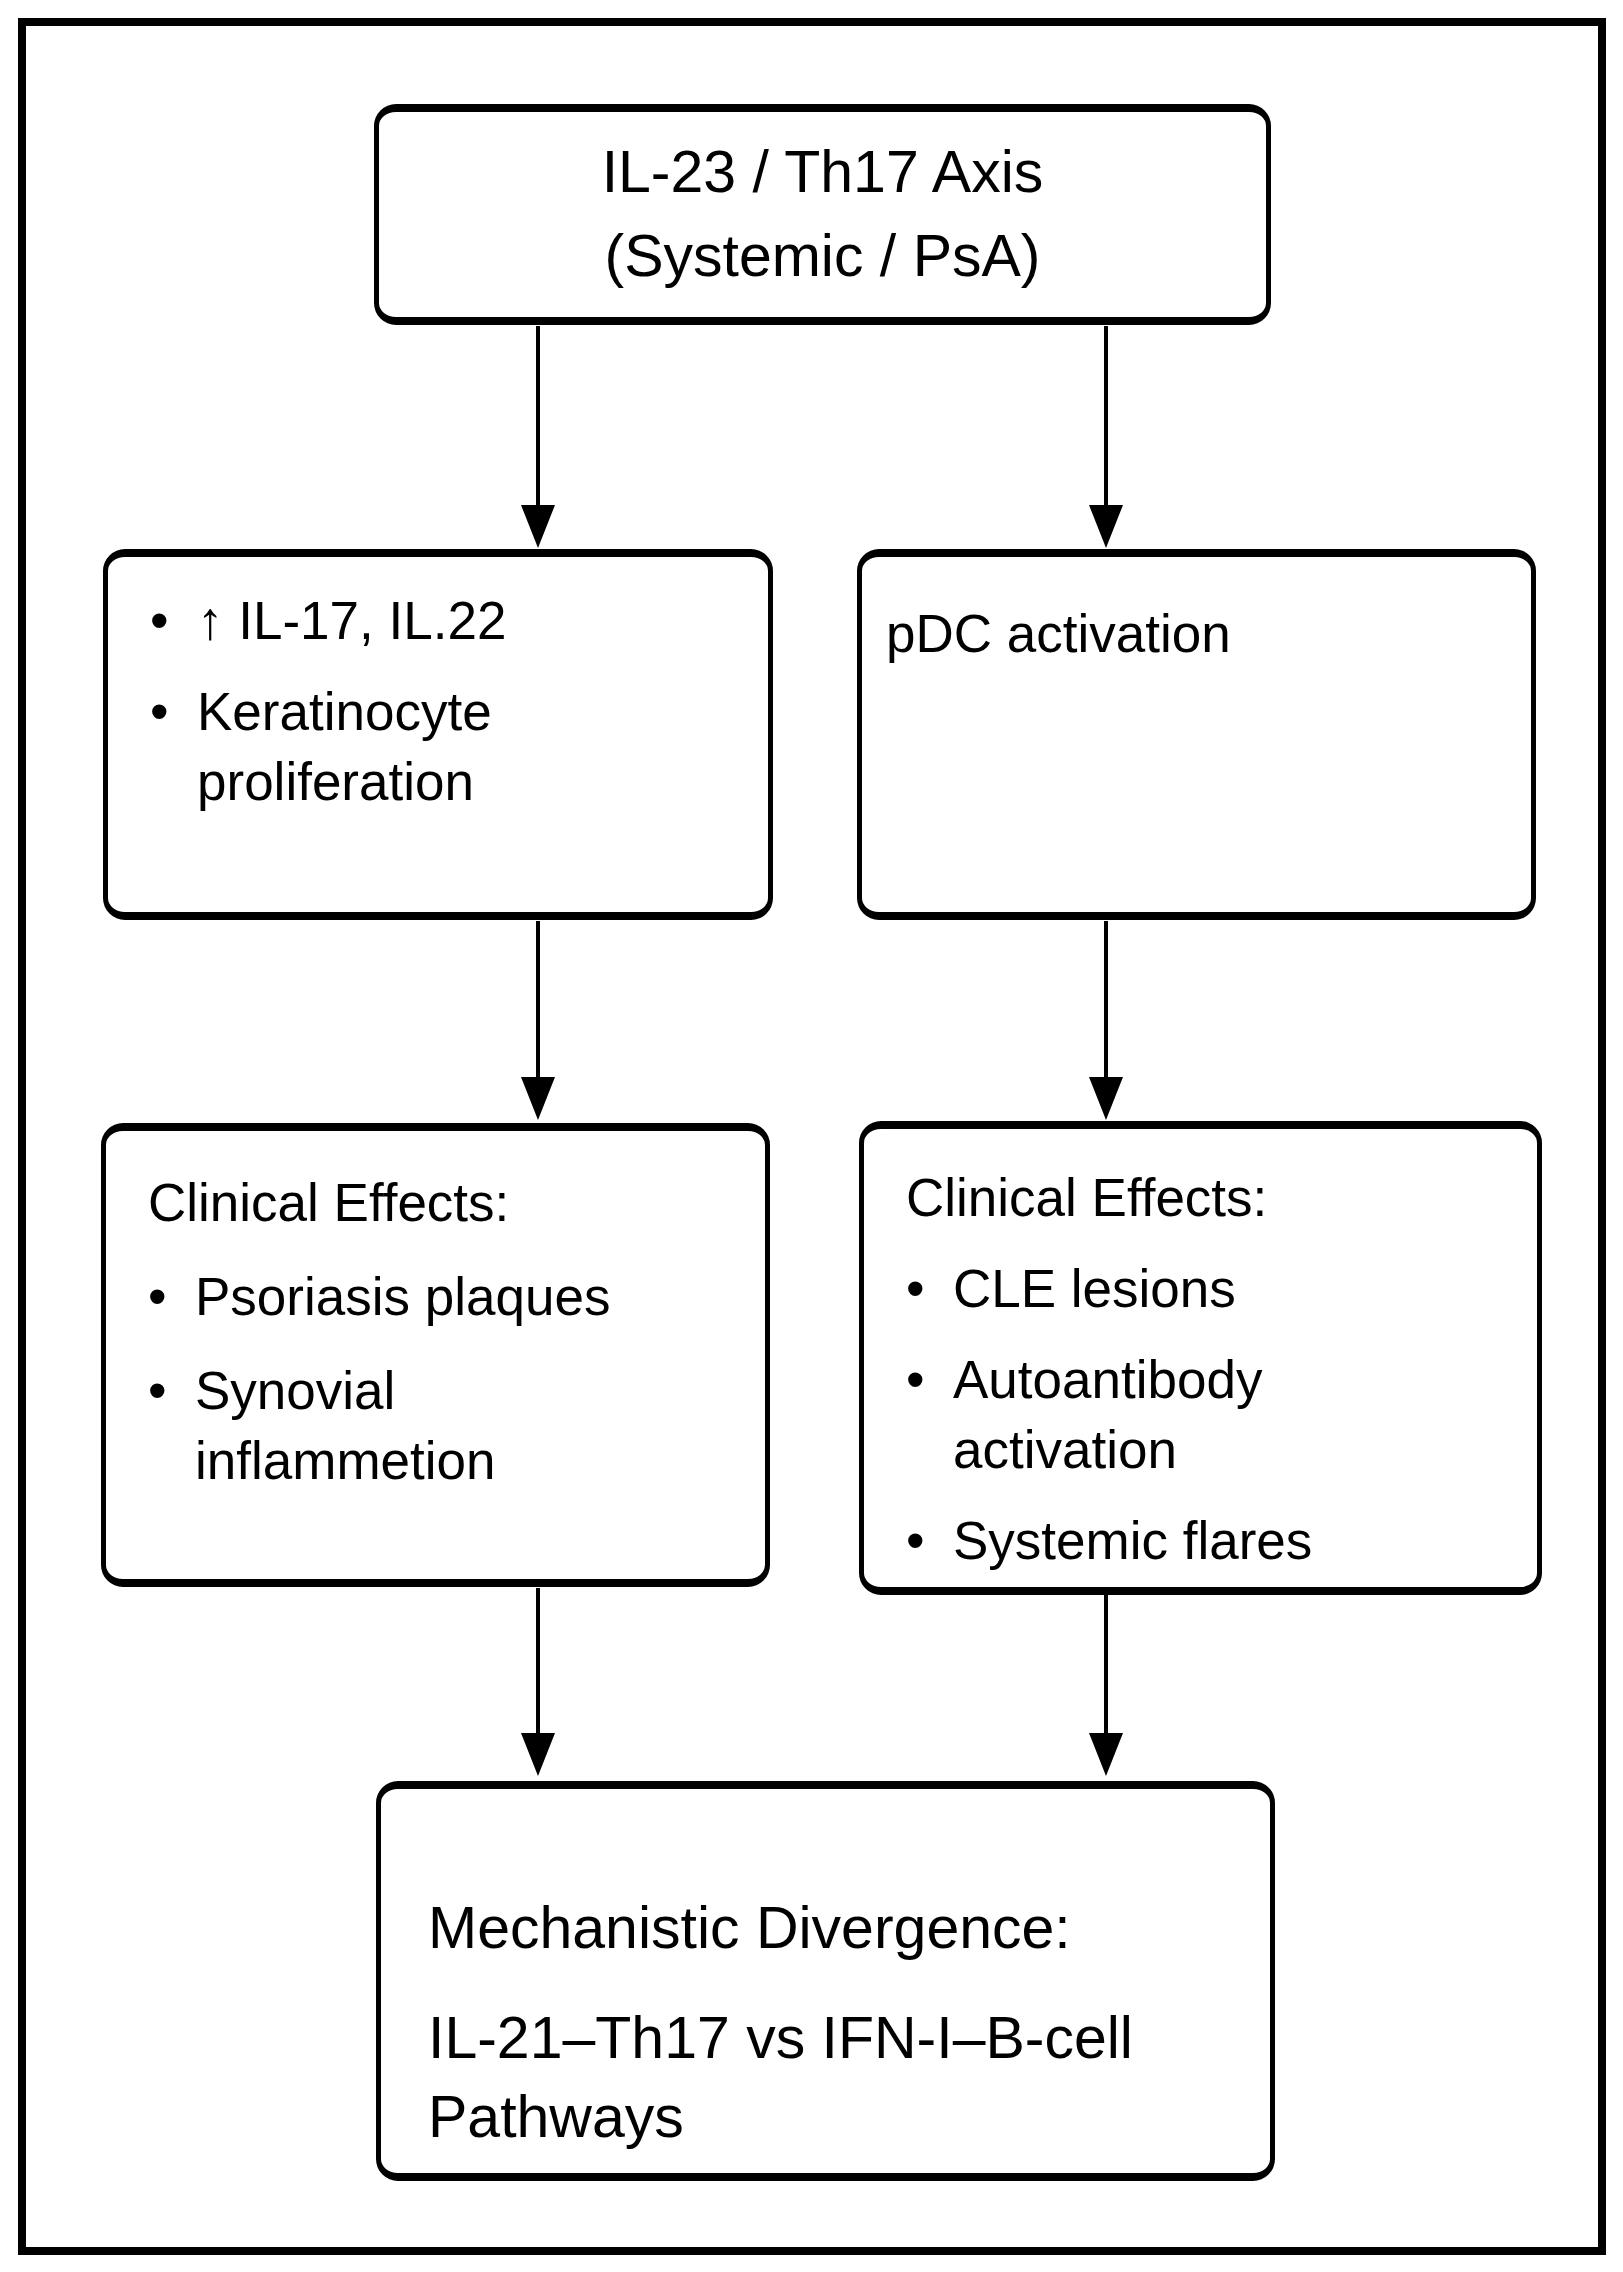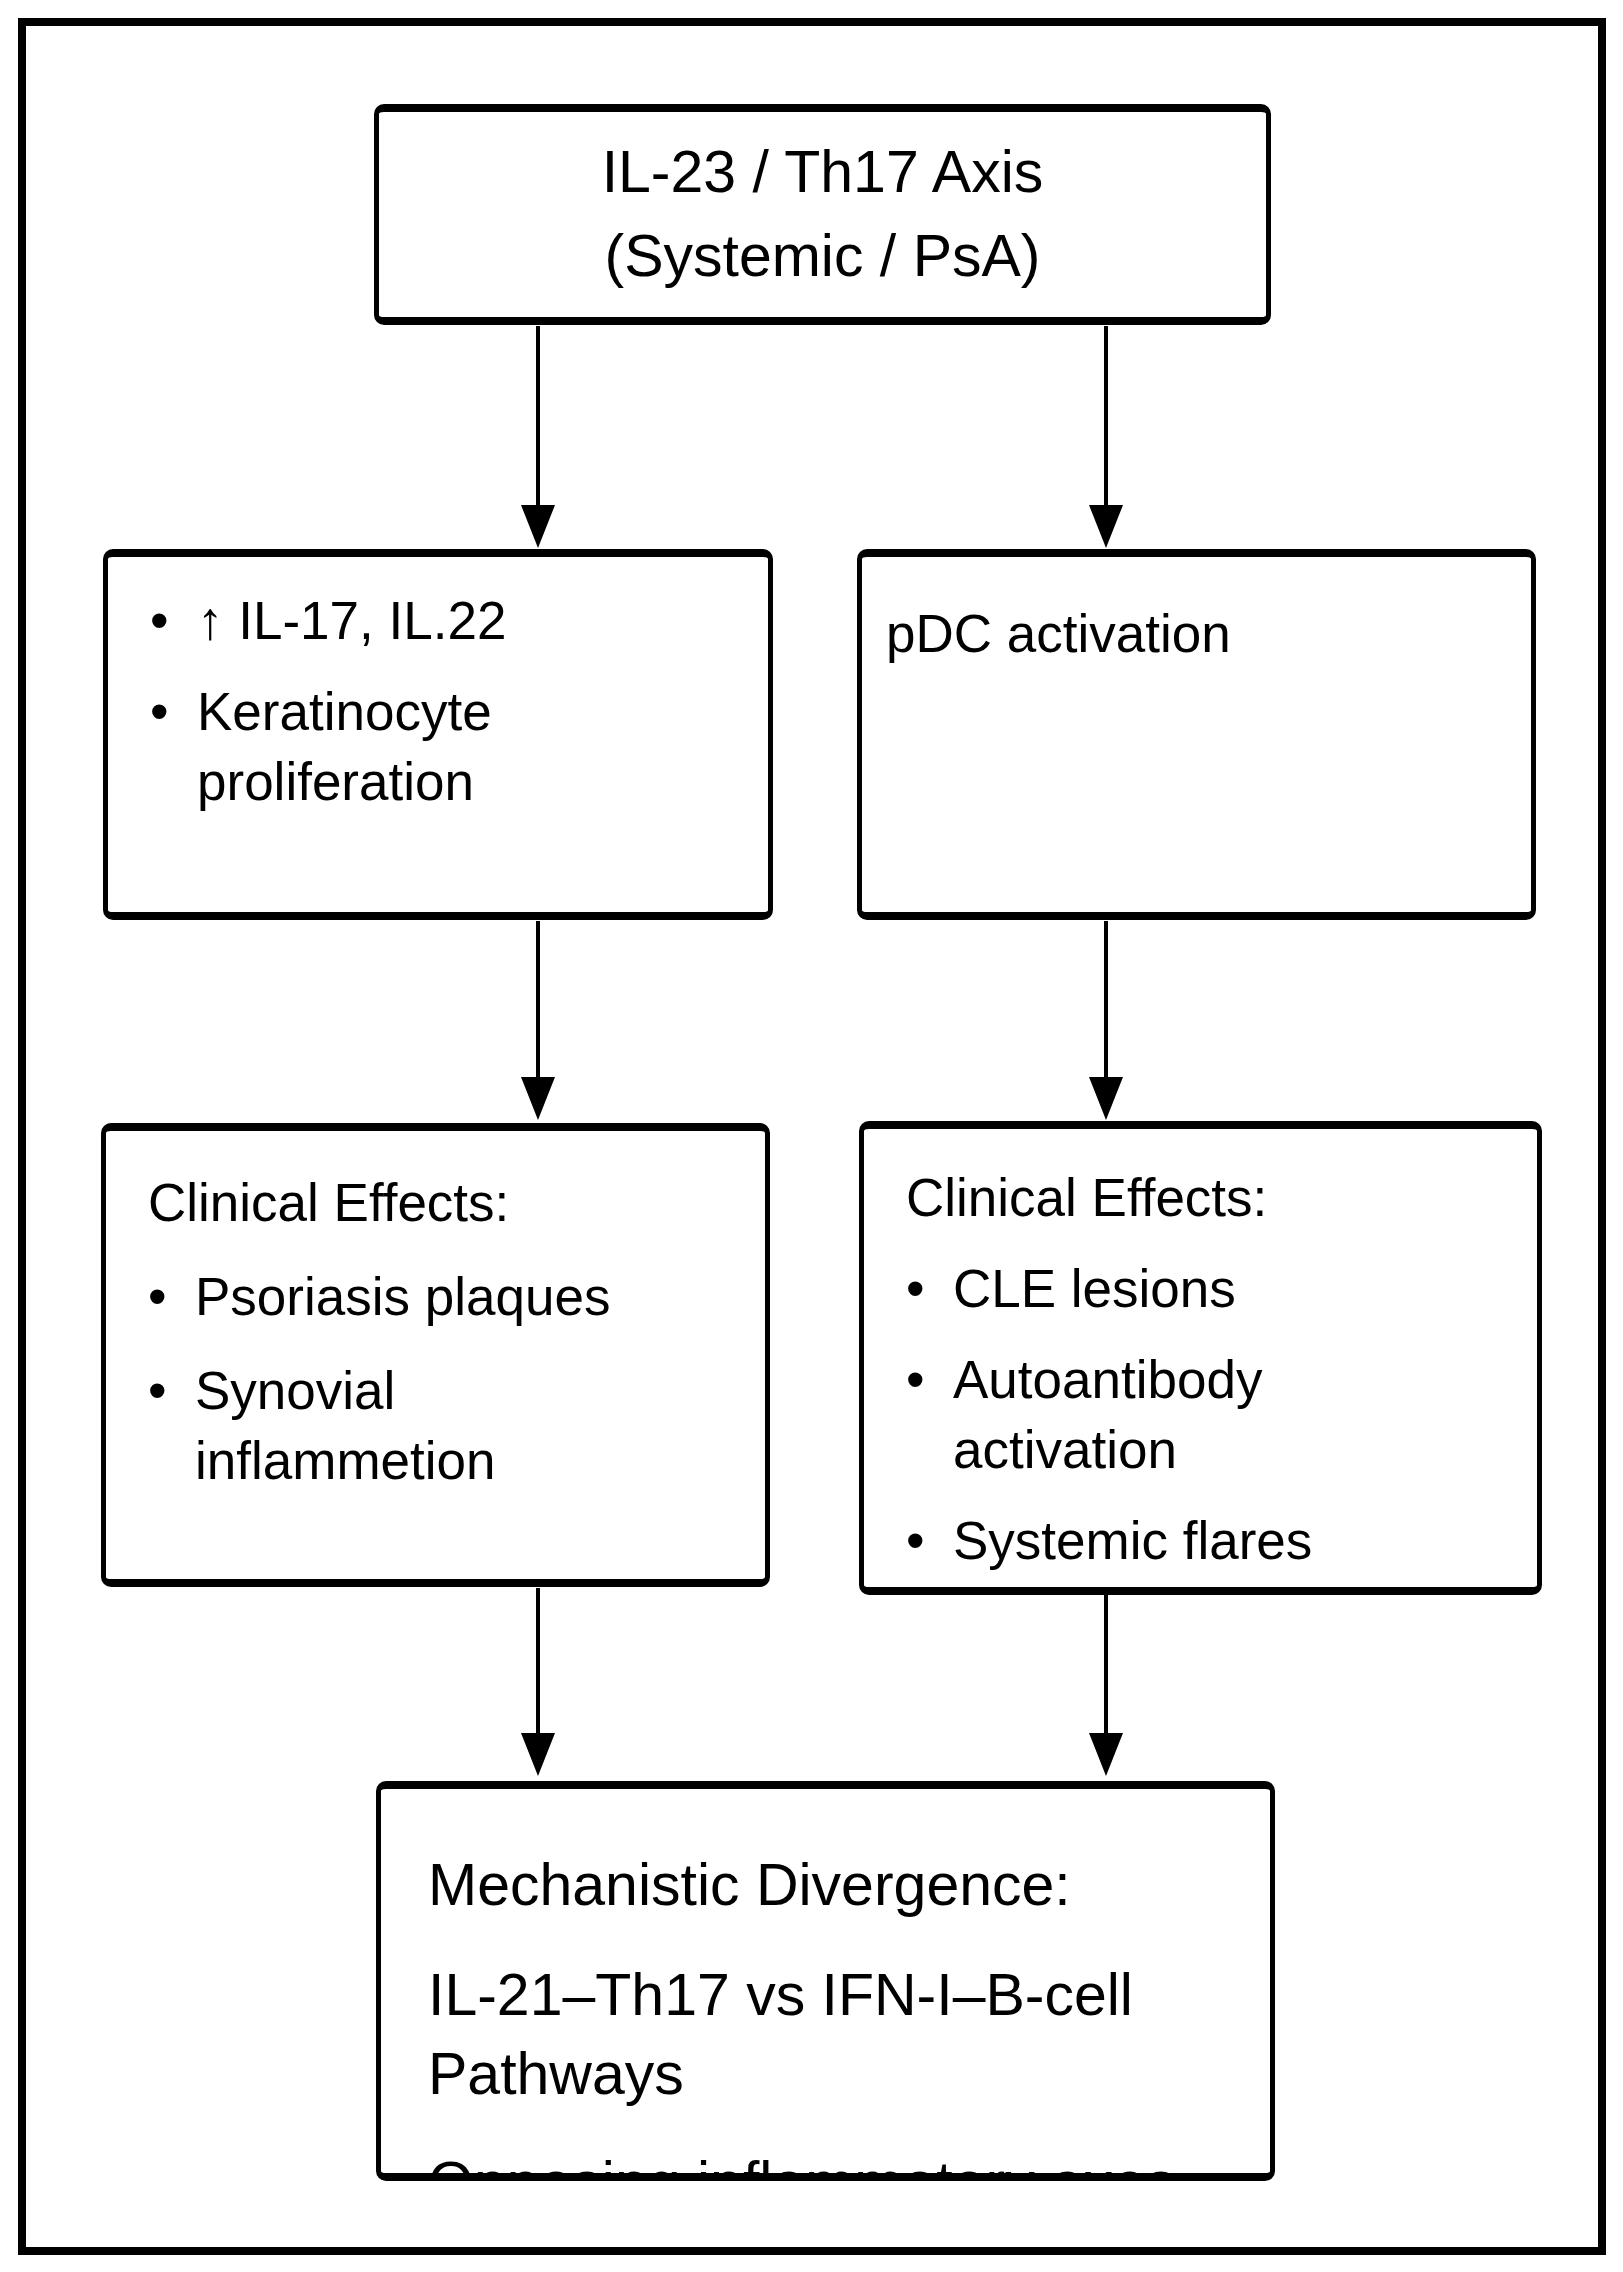--- a/index.html
+++ b/index.html
@@ -6,41 +6,41 @@
   .canvas {
     position:relative; width:1624px; height:2273px; background:#ffffff;
     font-family:"Liberation Sans", sans-serif; color:#000000; overflow:hidden;
   }
   .frame {
     position:absolute; left:17.7px; top:17.7px; width:1588px; height:2237px;
     border:8px solid #000000; box-sizing:border-box; background:transparent;
   }
   .box {
     position:absolute; background:#ffffff; box-sizing:border-box;
-    border:solid #000000; border-width:8.8px 5.6px; border-radius:10px;
+    border:solid #000000; border-width:8.8px 5.6px; border-radius:22px;
     overflow:hidden;
   }
   .box-center {
     display:flex; flex-direction:column; align-items:center; justify-content:center;
     text-align:center; font-size:59px; line-height:1.42;
   }
   .box-body {
     display:flex; flex-direction:column; font-size:53px; line-height:1.32;
   }
   #box-top        { left:374px;  top:104px;  width:897px; height:221px; }
   #box-mid-left   { left:103px;  top:549px;  width:670px;  height:371px;
                     padding:29px 22.5px 19px 42px; gap:21px; }
   #box-mid-right  { left:857px; top:549px;  width:679px;  height:371px;
                     padding:42px 24px 24px 24px; gap:39px; }
   #box-low-left   { left:101px;  top:1123px; width:669px;  height:464px;
                     padding:37px 22.5px 19px 42px; gap:24px; }
   #box-low-right  { left:859px; top:1121px; width:683px;  height:474px;
                     padding:34px 22.5px 19px 42px; gap:21px; }
   #box-bottom     { left:376px;  top:1781px; width:899px; height:400px;
-                    padding:57px 32px 24px 47px; gap:30.5px;
+                    padding:100px 32px 24px 47px; gap:30.5px;
                     font-size:59px; line-height:1.34; }
   .line, .para { white-space:pre-line; }
   .item { display:flex; align-items:flex-start; }
   .marker { flex:0 0 47px; }
   .item-text { flex:1 1 auto; white-space:pre-line; }
   .arrow {
     position:absolute; width:35px;
     display:flex; flex-direction:column; align-items:center;
   }
   .arrow .shaft { width:4px; flex:1 1 auto; background:#000000; }

